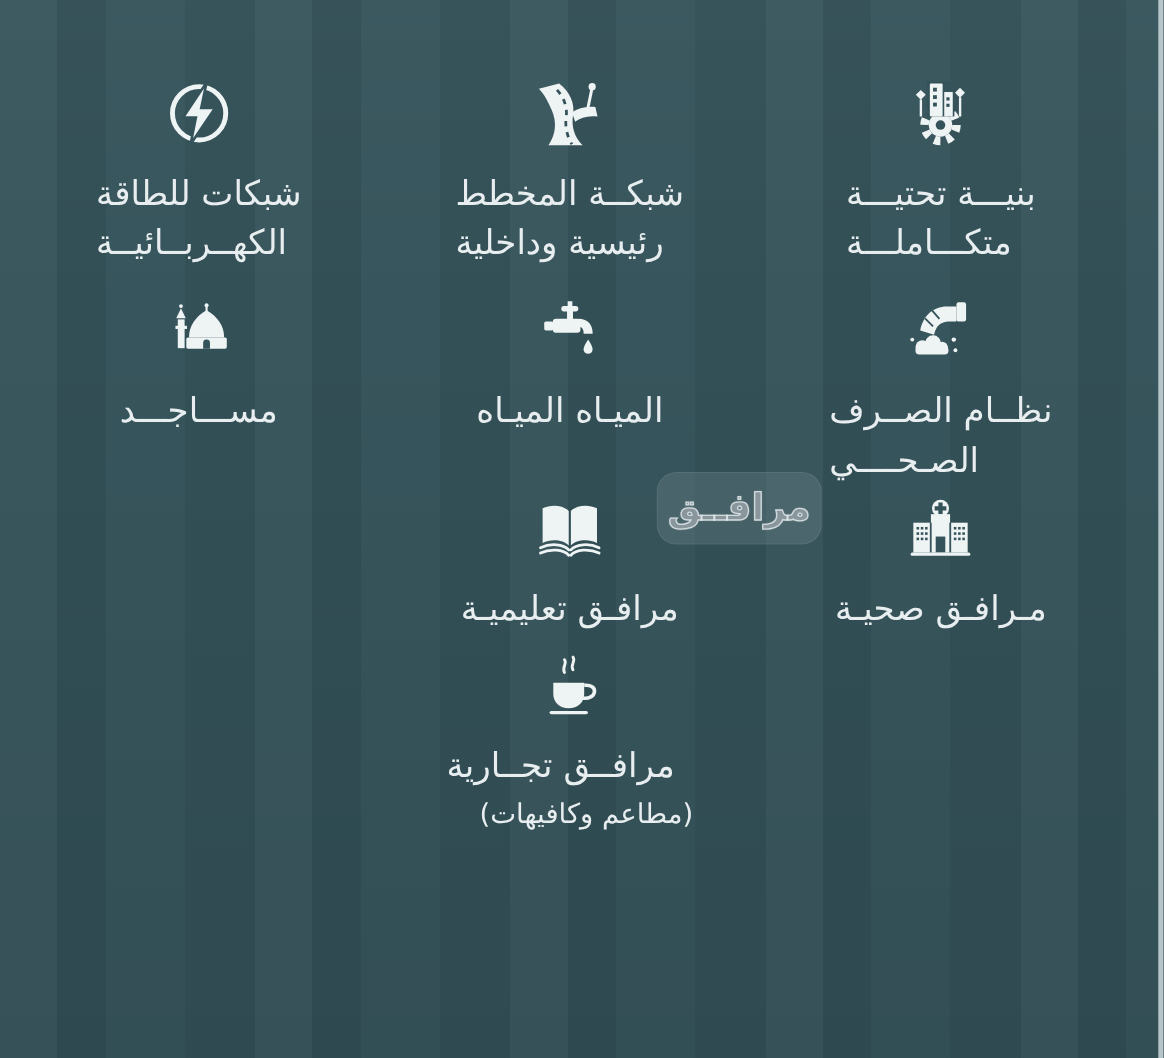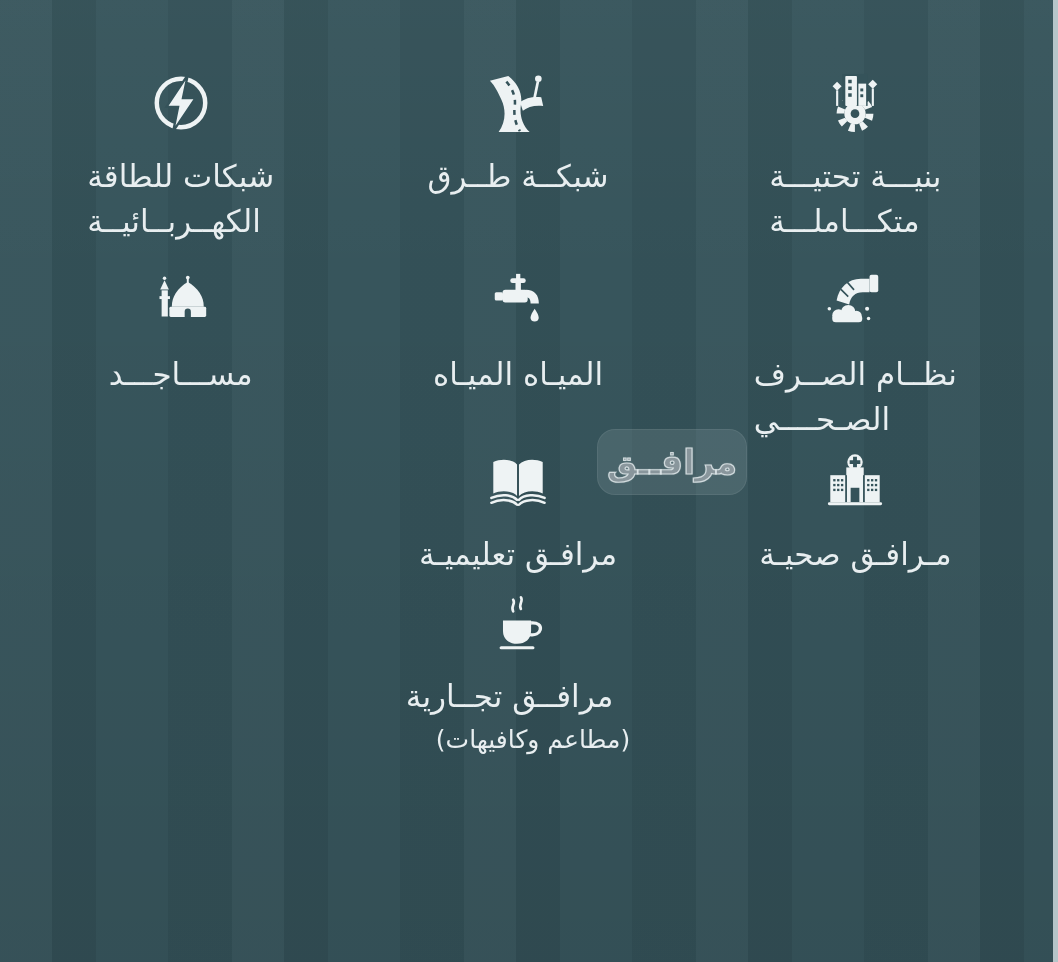--- a/index.html
+++ b/index.html
@@ -128,21 +128,22 @@
       <span class="icon">
         <svg viewBox="0 0 64 64">
           <path d="M34 31 C40 27 47 25 56 26 L58 35 C49 34 42 36 37 40 Z" fill="#eef3f4"></path>
           <path d="M22 4 C32 12 37 22 35 34 C33.5 44 36 54 44 62 L12 62 C19 52 20 40 15 29 C12 22 8 14 3 9 Z" fill="#eef3f4"></path>
           <path d="M20 10 C27 18 30 27 28.5 36 C27.5 45 29.5 54 34 61" stroke="#35535a" stroke-width="2.6" stroke-dasharray="5 5.5" fill="none"></path>
           <line x1="49" y1="27" x2="52.5" y2="10" stroke="#eef3f4" stroke-width="2.8"></line>
           <circle cx="53" cy="7" r="3.4" fill="#eef3f4"></circle>
         </svg>
       </span>
       <div class="lines">
-        <div class="line">شبكــة طــرق</div>
+        <div class="line">شبكــة المخطط</div>
+        <div class="line">رئيسية وداخلية</div>
       </div>
     </div>
 
     <div class="cell">
       <span class="icon">
         <svg viewBox="0 0 64 64">
           <circle cx="32" cy="32" r="25" fill="none" stroke="#eef3f4" stroke-width="4.6"></circle>
           <polygon points="39,3 17,36 29,36 24,61 47,27 34,27" fill="#eef3f4" stroke="#35535a" stroke-width="2.4"></polygon>
         </svg>
       </span>

